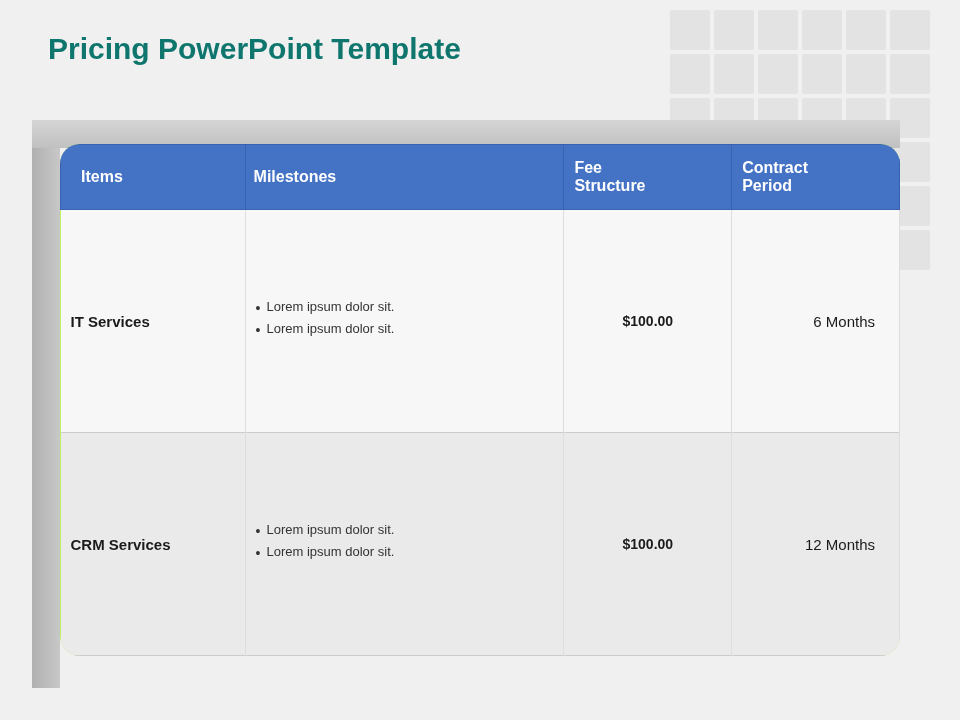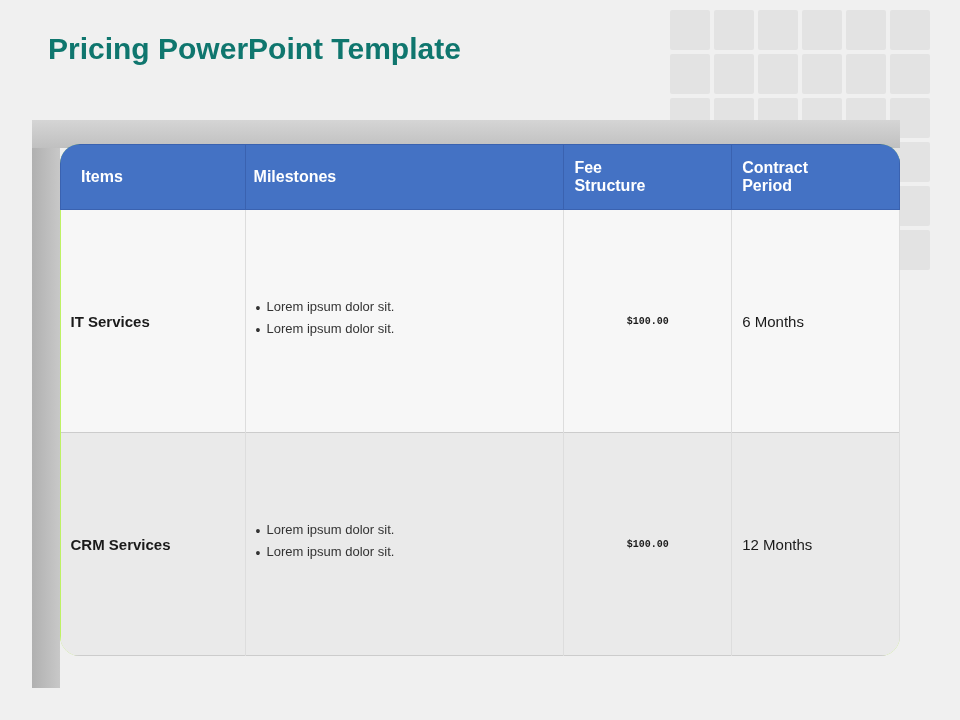--- a/index.html
+++ b/index.html
@@ -150,25 +150,25 @@
     }
 
     tbody tr td:nth-child(2) {
       font-weight: 400;
       padding-left: 10px;
     }
 
     tbody tr td:nth-child(3) {
       text-align: center;
       font-weight: 700;
-      font-size: 10px;
-      font-family: Liberation Mono, monospace;
+      font-size: 14px;
     }
 
     tbody tr td:nth-child(4) {
+      text-align: right;
       font-weight: 400;
       font-size: 15px;
       padding-right: 24px;
     }
 
     .milestone-list {
       list-style: none;
       padding: 0;
     }
 

